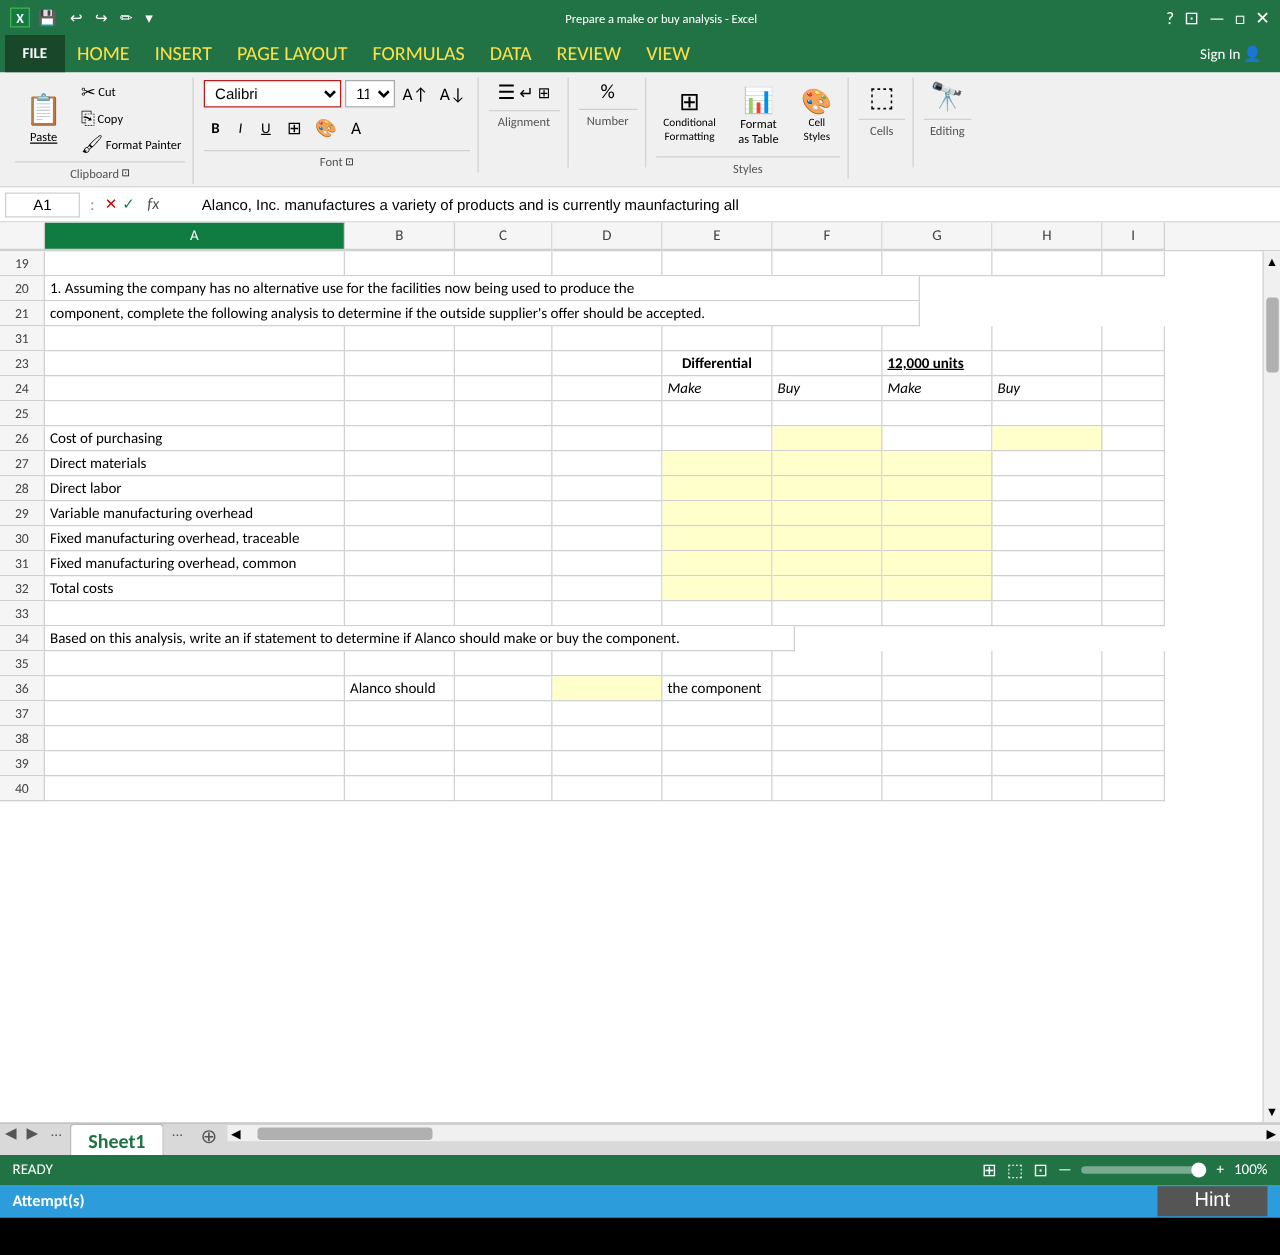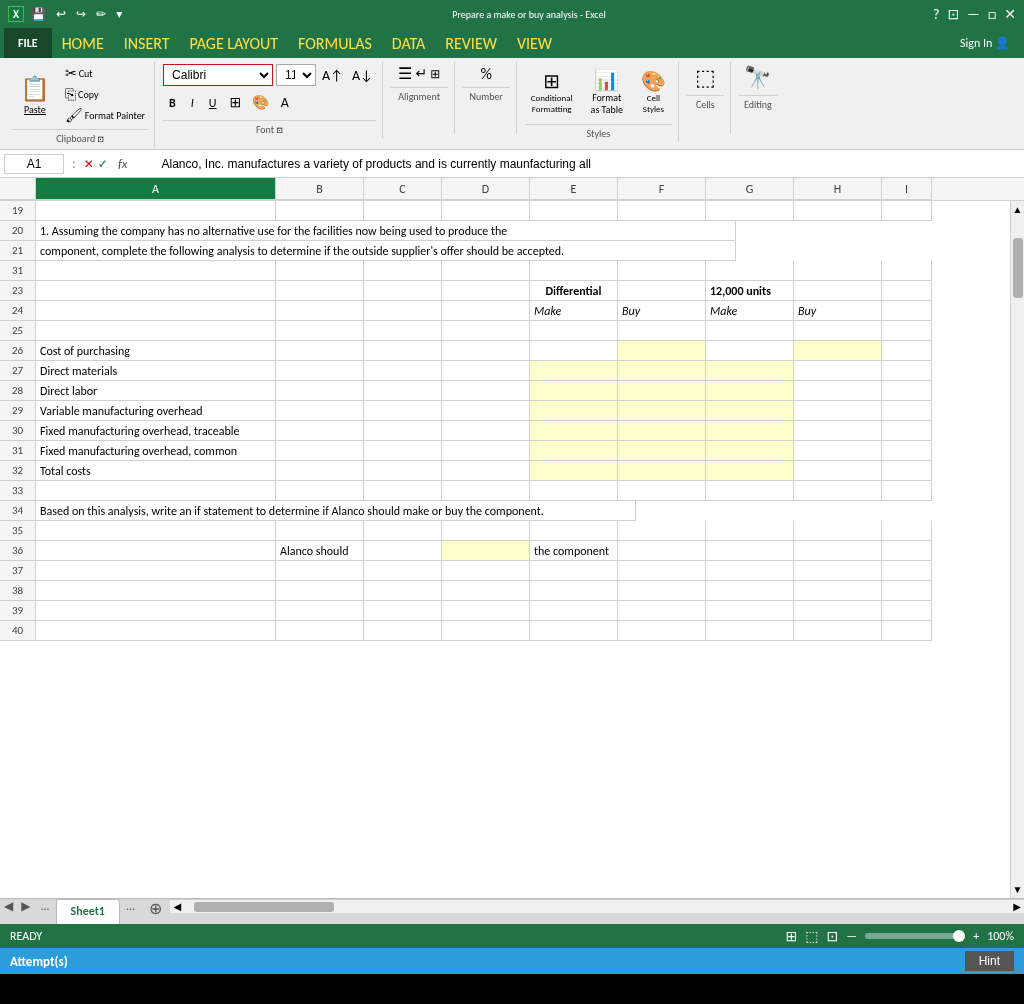--- a/index.html
+++ b/index.html
@@ -142,21 +142,21 @@
       margin-top: 20px;
       height: 60px;
     }
     .tab-nav { color: #555; cursor: pointer; padding: 0 4px; font-size: 12px; }
     .sheet-tab {
       padding: 4px 14px;
       background: white;
       border: 1px solid #bbb;
       border-bottom: none;
       cursor: pointer;
-      font-size: 12px;
+      font-size: 16px;
       color: #217346;
       font-weight: bold;
       border-top-left-radius: 3px;
       border-top-right-radius: 3px;
     }
     .tab-add { color: #555; padding: 0 8px; cursor: pointer; font-size: 16px; }
 
     
     .h-scroll-bar {
       background: #f0f0f0;
@@ -219,24 +219,24 @@
       align-items: center;
       height: 26px;
       padding: 0 10px;
       font-size: 13px;
       font-weight: bold;
     }
     .hint-btn {
       margin-left: auto;
       background: #555;
       color: white;
-      padding: 3px 14px;
+      padding: 3px 30px;
       border: none;
       cursor: pointer;
-      font-size: 12px;
+      font-size: 16px;
     }
 
     
     .bottom-bar {
       background: black;
       height: 30px;
     }
     .ribbon-large-btn {
       display: flex;
       flex-direction: column;
@@ -597,21 +597,21 @@
         </div>
 
         <div class="excel-row">
           <div class="excel-cell row-num">23</div>
           <div class="excel-cell w-a"></div>
           <div class="excel-cell w-b"></div>
           <div class="excel-cell w-c"></div>
           <div class="excel-cell w-d"></div>
           <div class="excel-cell w-e" style="text-align:center;font-weight:bold;">Per Unit Differential Cost</div>
           <div class="excel-cell w-f"></div>
-          <div class="excel-cell w-g" style="text-align:center;font-weight:bold;">12,000 units</div>
+          <div class="excel-cell w-g" style="text-align:center;font-weight:bold;text-decoration:underline;">12,000 units</div>
           <div class="excel-cell w-h"></div>
           <div class="excel-cell w-i"></div>
         </div>
 
         <div class="excel-row">
           <div class="excel-cell row-num">24</div>
           <div class="excel-cell w-a"></div>
           <div class="excel-cell w-b"></div>
           <div class="excel-cell w-c"></div>
           <div class="excel-cell w-d"></div>

